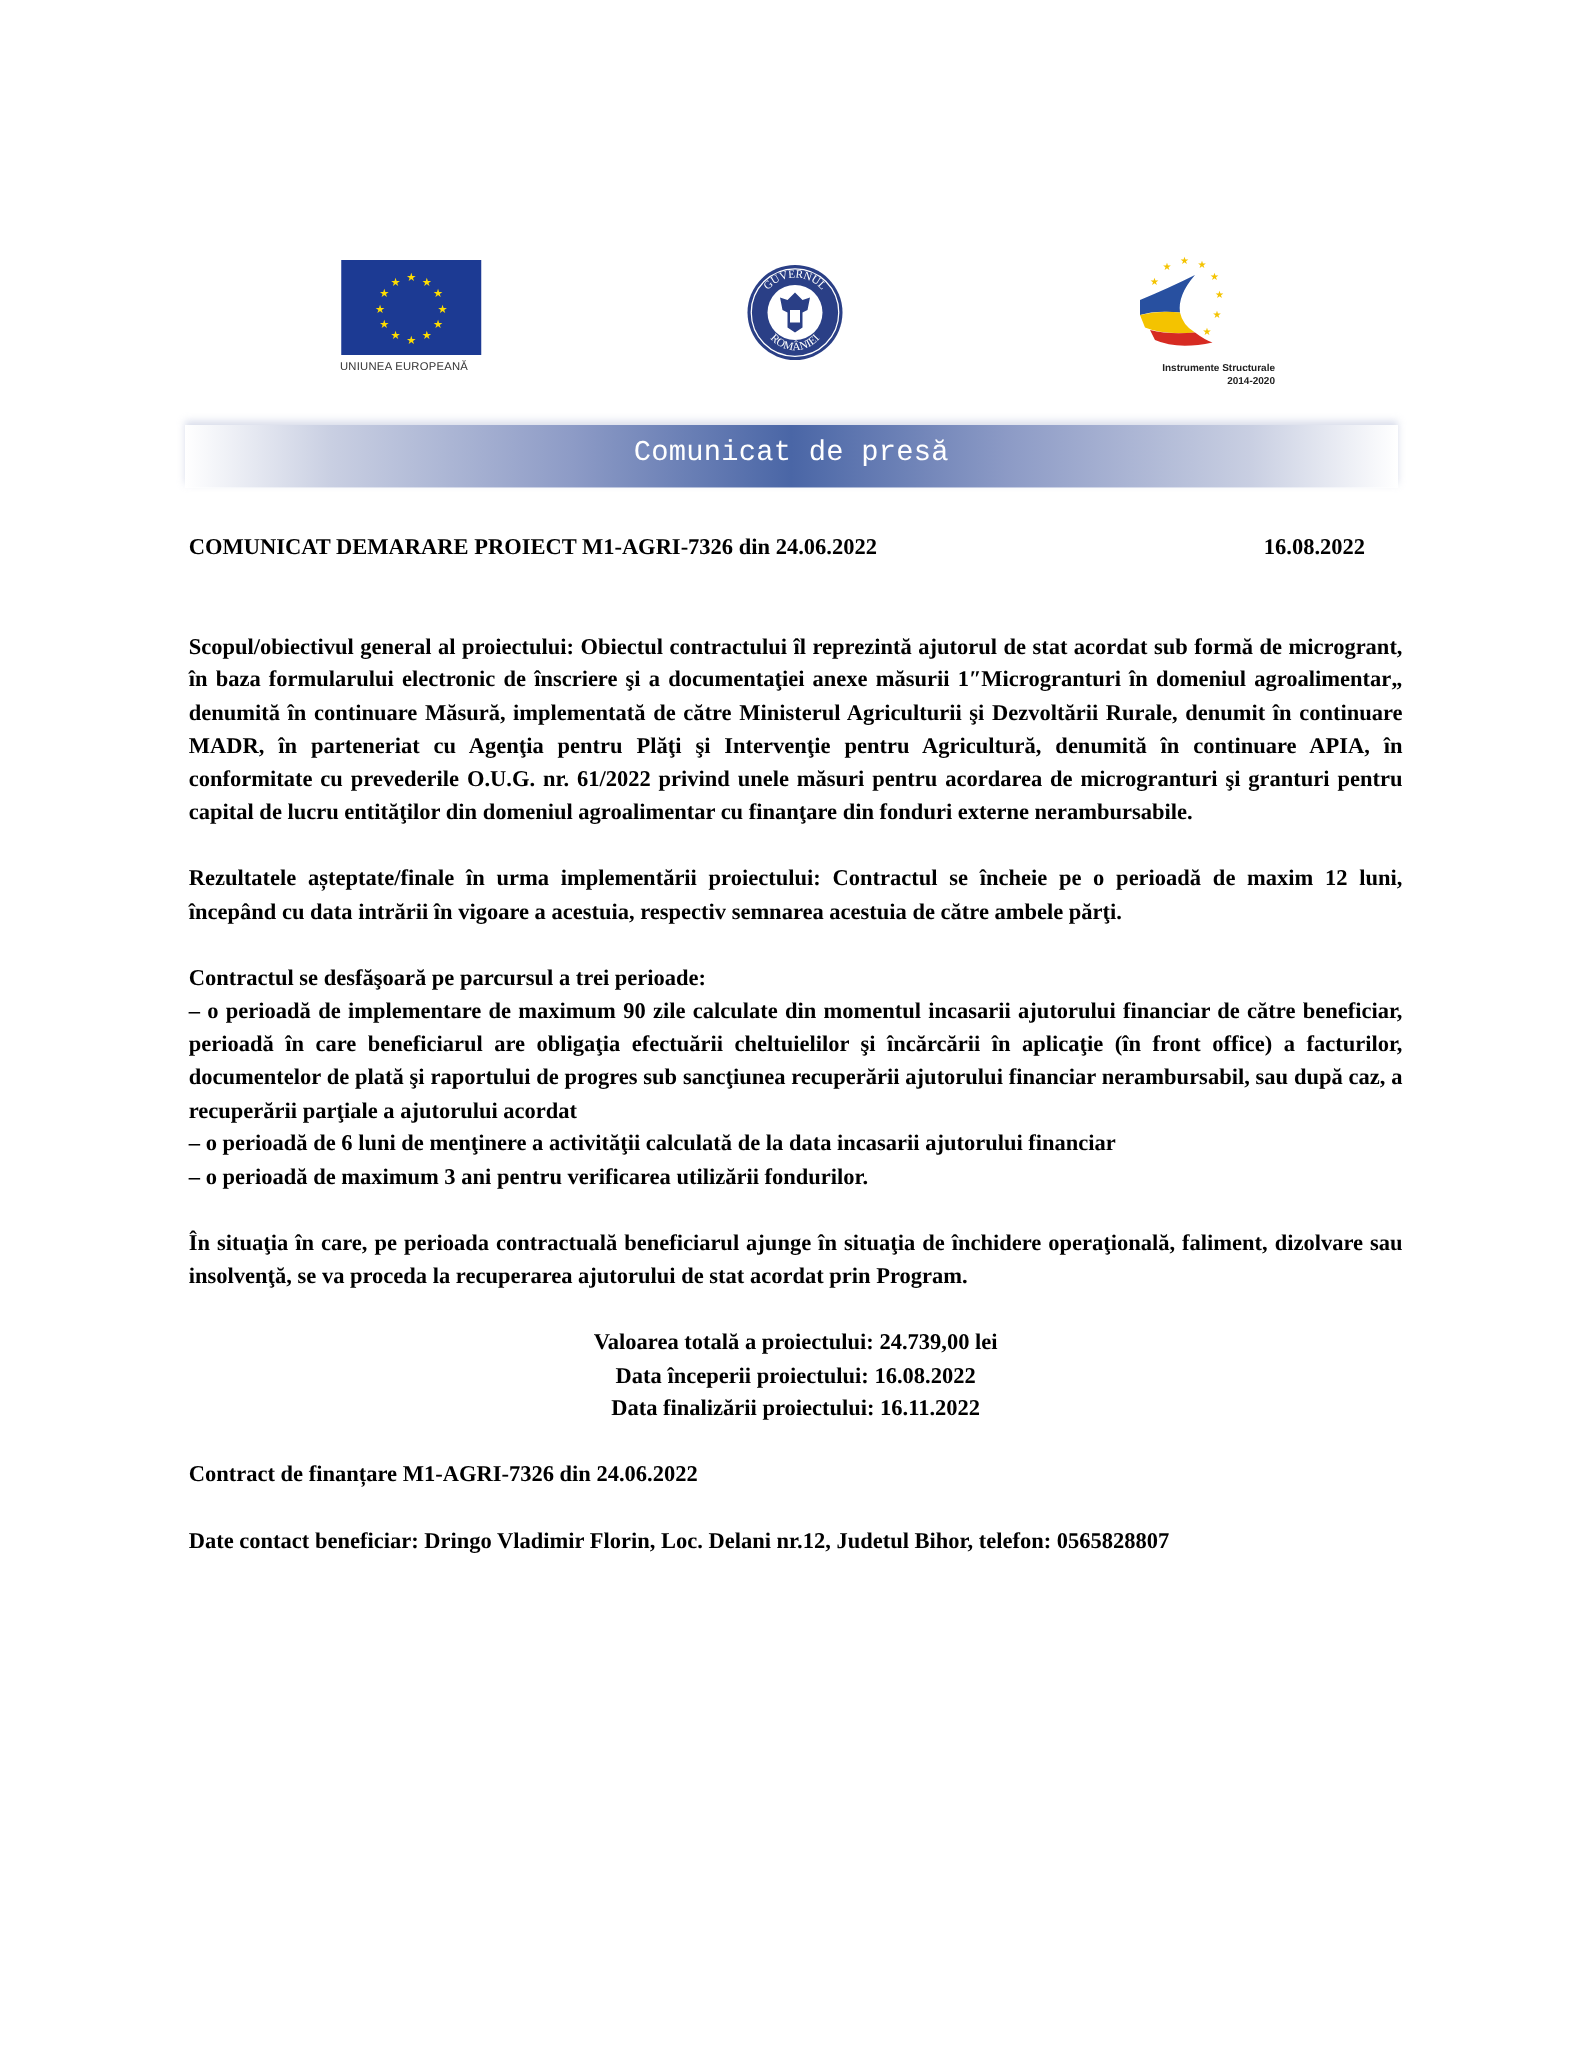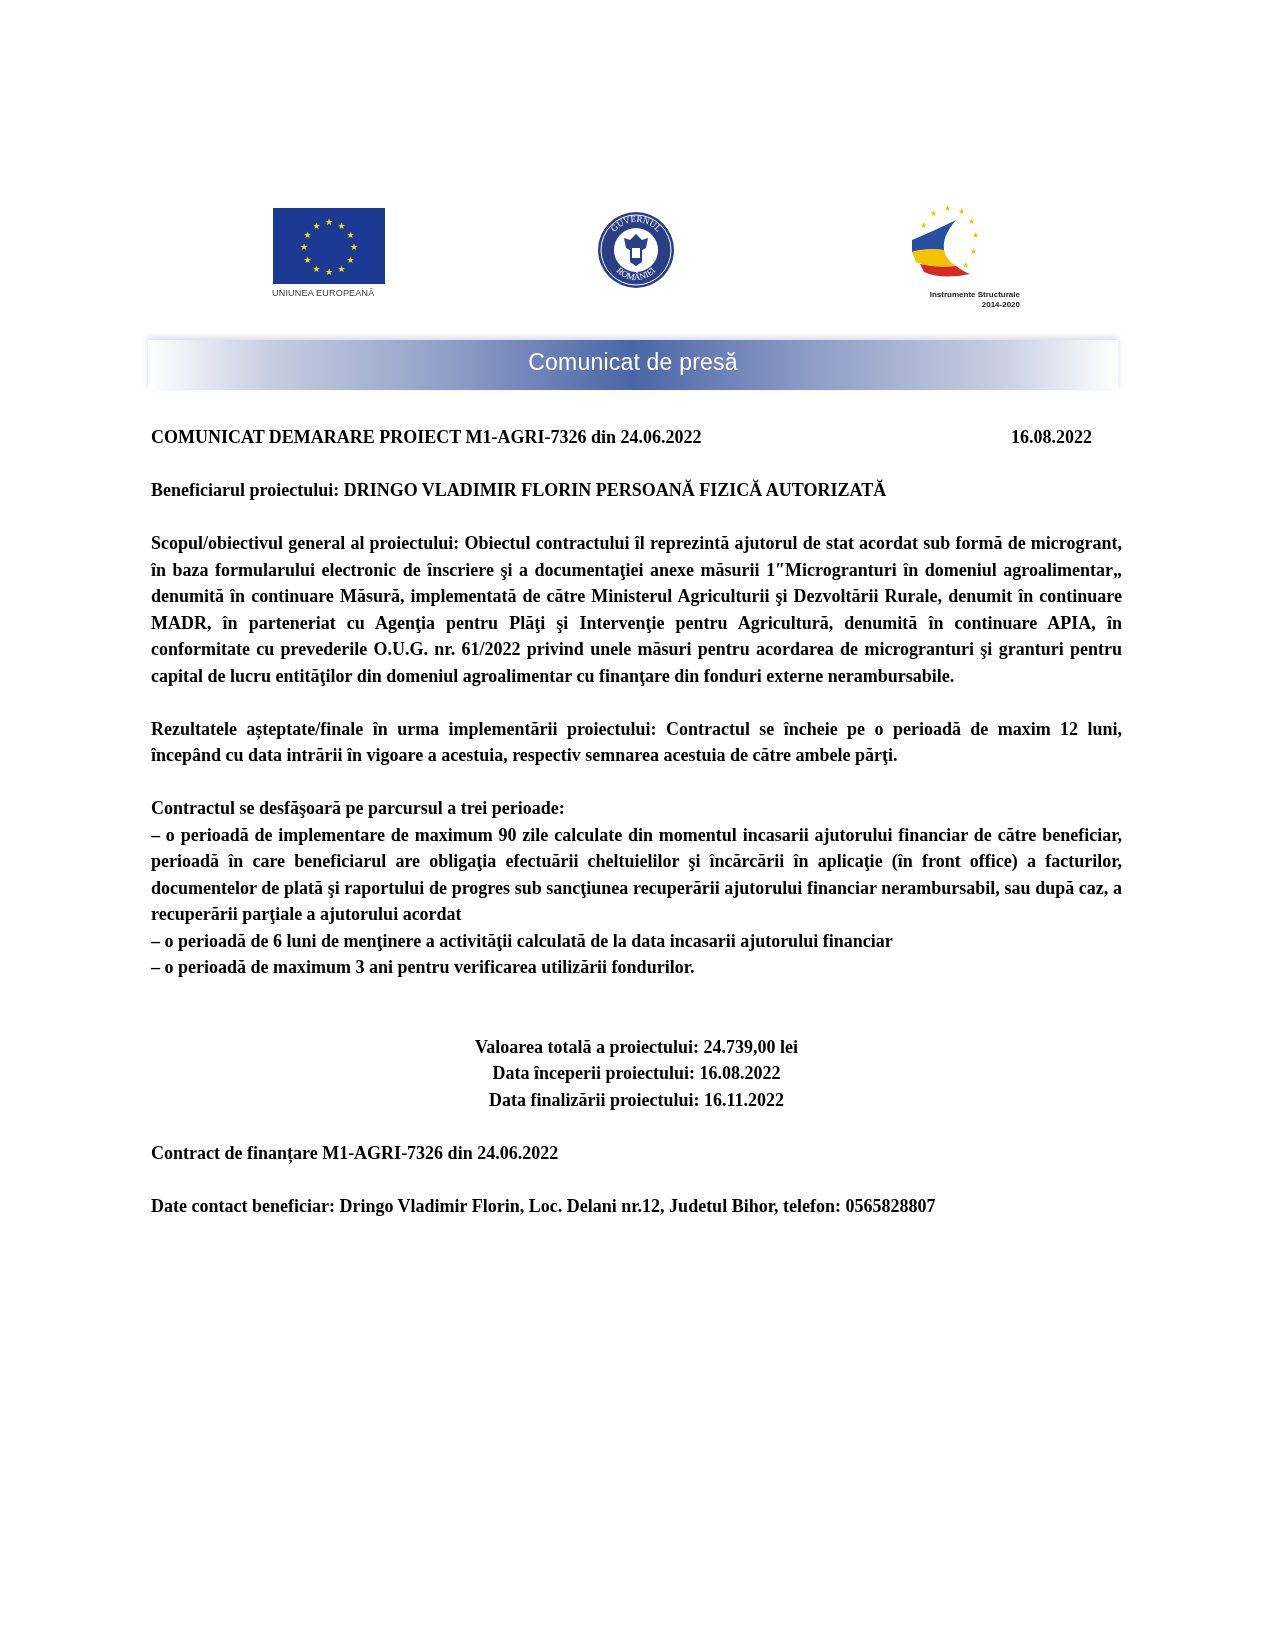--- a/index.html
+++ b/index.html
@@ -9,21 +9,21 @@
   .eu-logo { position: absolute; left: 273px; top: 8px; width: 112px; height: 76px; background: #1c3a93; }
   .eu-stars { position: absolute; left: 0; top: 0; width: 112px; height: 76px; }
   .eu-caption { position: absolute; left: 272px; top: 88px; width: 118px; font-family: Liberation Sans, sans-serif; font-size: 9px; color: #333; letter-spacing: 0.2px; }
   .gov-logo { position: absolute; left: 596px; top: 10px; width: 80px; height: 80px; }
   .is-logo { position: absolute; left: 906px; top: 2px; width: 80px; height: 86px; }
   .is-caption { position: absolute; left: 890px; top: 90px; width: 130px; text-align: right; font-family: "Liberation Sans", sans-serif; font-size: 8px; font-weight: bold; color: #222; line-height: 10px; }
 
   .banner { position: absolute; left: 148px; top: 340px; width: 970px; height: 50px;
     background: linear-gradient(to right, #ffffff 0%, #c9cfe2 12%, #8d9bc6 32%, #4a66a6 50%, #8d9bc6 68%, #c9cfe2 88%, #ffffff 100%);
     box-shadow: 0 -3px 6px rgba(170,180,210,0.45); }
-  .banner-title { position: absolute; left: 0; right: 0; top: 9px; text-align: center; color: #ffffff; font-family: Liberation Sans, sans-serif; font-size: 23px; letter-spacing: 0.2px; }
+  .banner-title { position: absolute; left: 0; right: 0; top: 9px; text-align: center; color: #ffffff; font-family: Liberation Mono, monospace; font-size: 23px; letter-spacing: 0.2px; }
 
   .doc { position: absolute; left: 151px; top: 424px; width: 971px; font-weight: bold; font-size: 18px; line-height: 26.5px; }
   .doc p { margin: 0; text-align: justify; }
   .gap { height: 26.5px; }
   .headline { position: relative; height: 26.5px; }
   .headline .date { position: absolute; right: 30px; top: 0; }
   .lines div { text-align: center; }
 </style>
 </head>
 <body>
@@ -85,31 +85,31 @@
 <div class="banner">
   <div class="banner-title">Comunicat de presă</div>
 </div>
 
 <div class="doc">
   <div class="headline">
     <span>COMUNICAT DEMARARE PROIECT M1-AGRI-7326 din 24.06.2022</span>
     <span class="date">16.08.2022</span>
   </div>
   <div class="gap"></div>
-  <p>Beneficiarul proiectului: DRINGO VLADIMIR FLORIN PERSOANĂ FIZICĂ AUTORIZATĂ</p>
   <div class="gap"></div>
   <p>Scopul/obiectivul general al proiectului: Obiectul contractului îl reprezintă ajutorul de stat acordat sub formă de microgrant, în baza formularului electronic de înscriere şi a documentaţiei anexe măsurii 1″Microgranturi în domeniul agroalimentar„ denumită în continuare Măsură, implementată de către Ministerul Agriculturii şi Dezvoltării Rurale, denumit în continuare MADR, în parteneriat cu Agenţia pentru Plăţi şi Intervenţie pentru Agricultură, denumită în continuare APIA, în conformitate cu prevederile O.U.G. nr. 61/2022 privind unele măsuri pentru acordarea de microgranturi şi granturi pentru capital de lucru entităţilor din domeniul agroalimentar cu finanţare din fonduri externe nerambursabile.</p>
   <div class="gap"></div>
   <p>Rezultatele așteptate/finale în urma implementării proiectului: Contractul se încheie pe o perioadă de maxim 12 luni, începând cu data intrării în vigoare a acestuia, respectiv semnarea acestuia de către ambele părţi.</p>
   <div class="gap"></div>
   <p>Contractul se desfăşoară pe parcursul a trei perioade:</p>
   <p>– o perioadă de implementare de maximum 90 zile calculate din momentul incasarii ajutorului financiar de către beneficiar, perioadă în care beneficiarul are obligaţia efectuării cheltuielilor şi încărcării în aplicaţie (în front office) a facturilor, documentelor de plată şi raportului de progres sub sancţiunea recuperării ajutorului financiar nerambursabil, sau după caz, a recuperării parţiale a ajutorului acordat</p>
   <p>– o perioadă de 6 luni de menţinere a activităţii calculată de la data incasarii ajutorului financiar</p>
   <p>– o perioadă de maximum 3 ani pentru verificarea utilizării fondurilor.</p>
   <div class="gap"></div>
+  <p>În situaţia în care, pe perioada contractuală beneficiarul ajunge în situaţia de închidere operaţională, faliment, dizolvare sau insolvenţă, se va proceda la recuperarea ajutorului de stat acordat prin Program.</p>
   <div class="gap"></div>
   <div class="lines">
     <div>Valoarea totală a proiectului: 24.739,00 lei</div>
     <div>Data începerii proiectului: 16.08.2022</div>
     <div>Data finalizării proiectului: 16.11.2022</div>
   </div>
   <div class="gap"></div>
   <p>Contract de finanțare M1-AGRI-7326 din 24.06.2022</p>
   <div class="gap"></div>
   <p>Date contact beneficiar: Dringo Vladimir Florin, Loc. Delani nr.12, Judetul Bihor, telefon: 0565828807</p>

